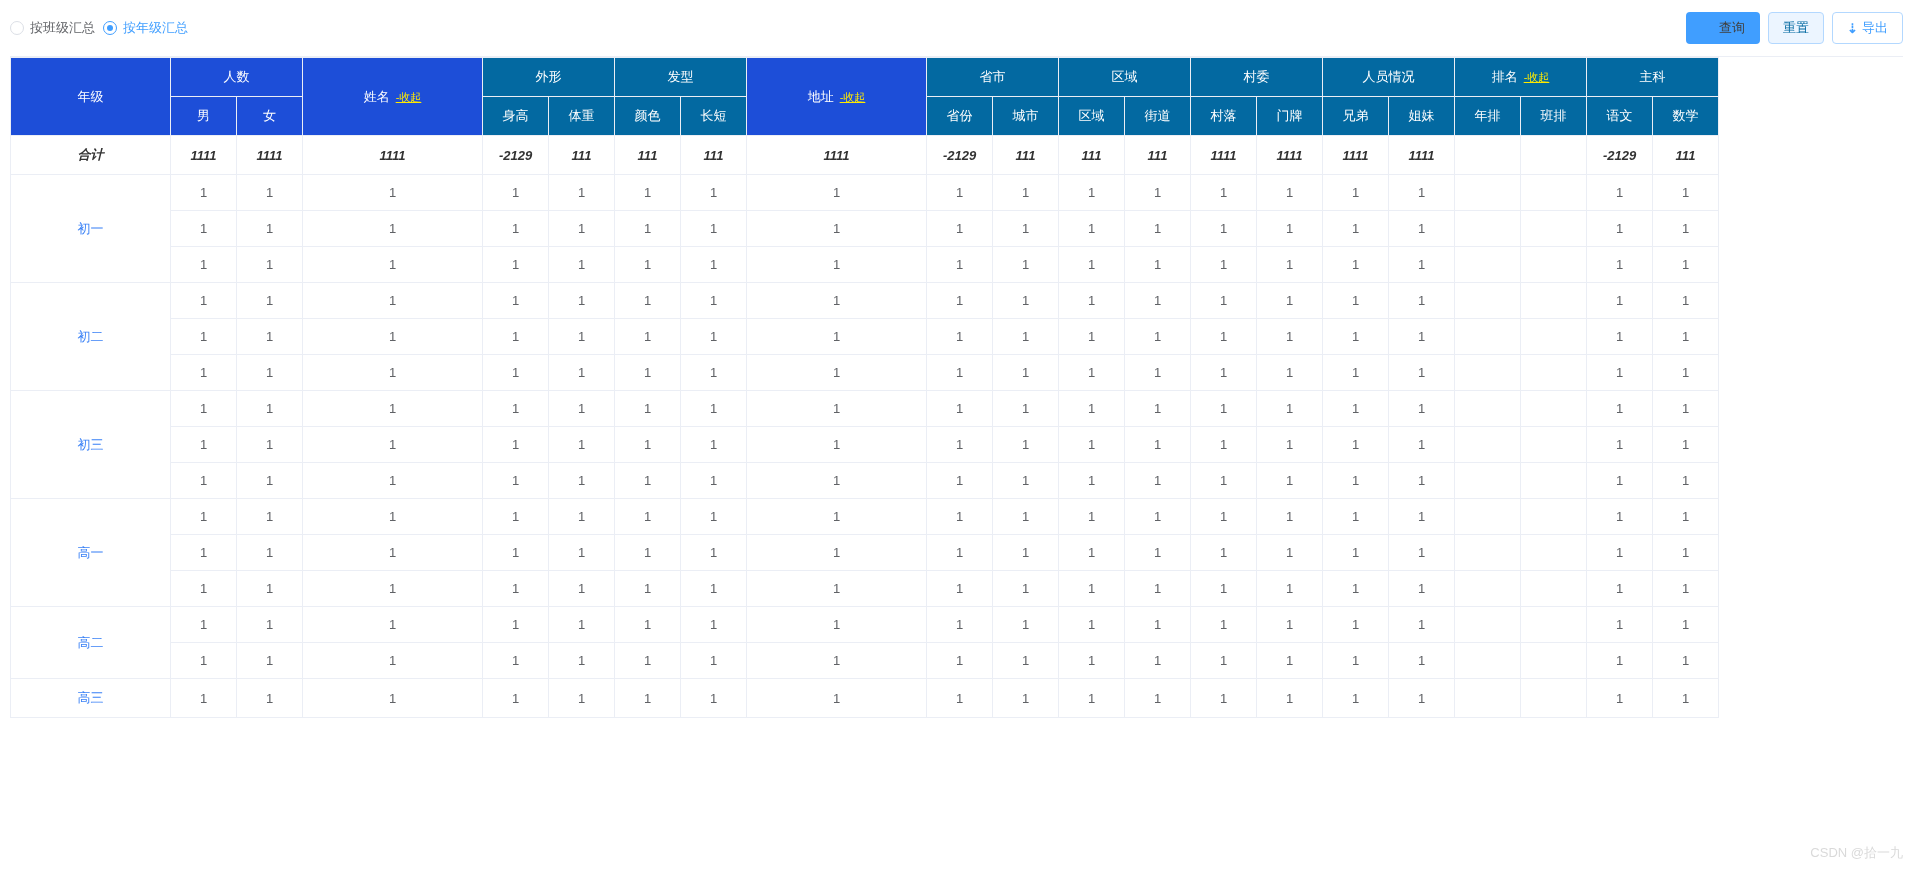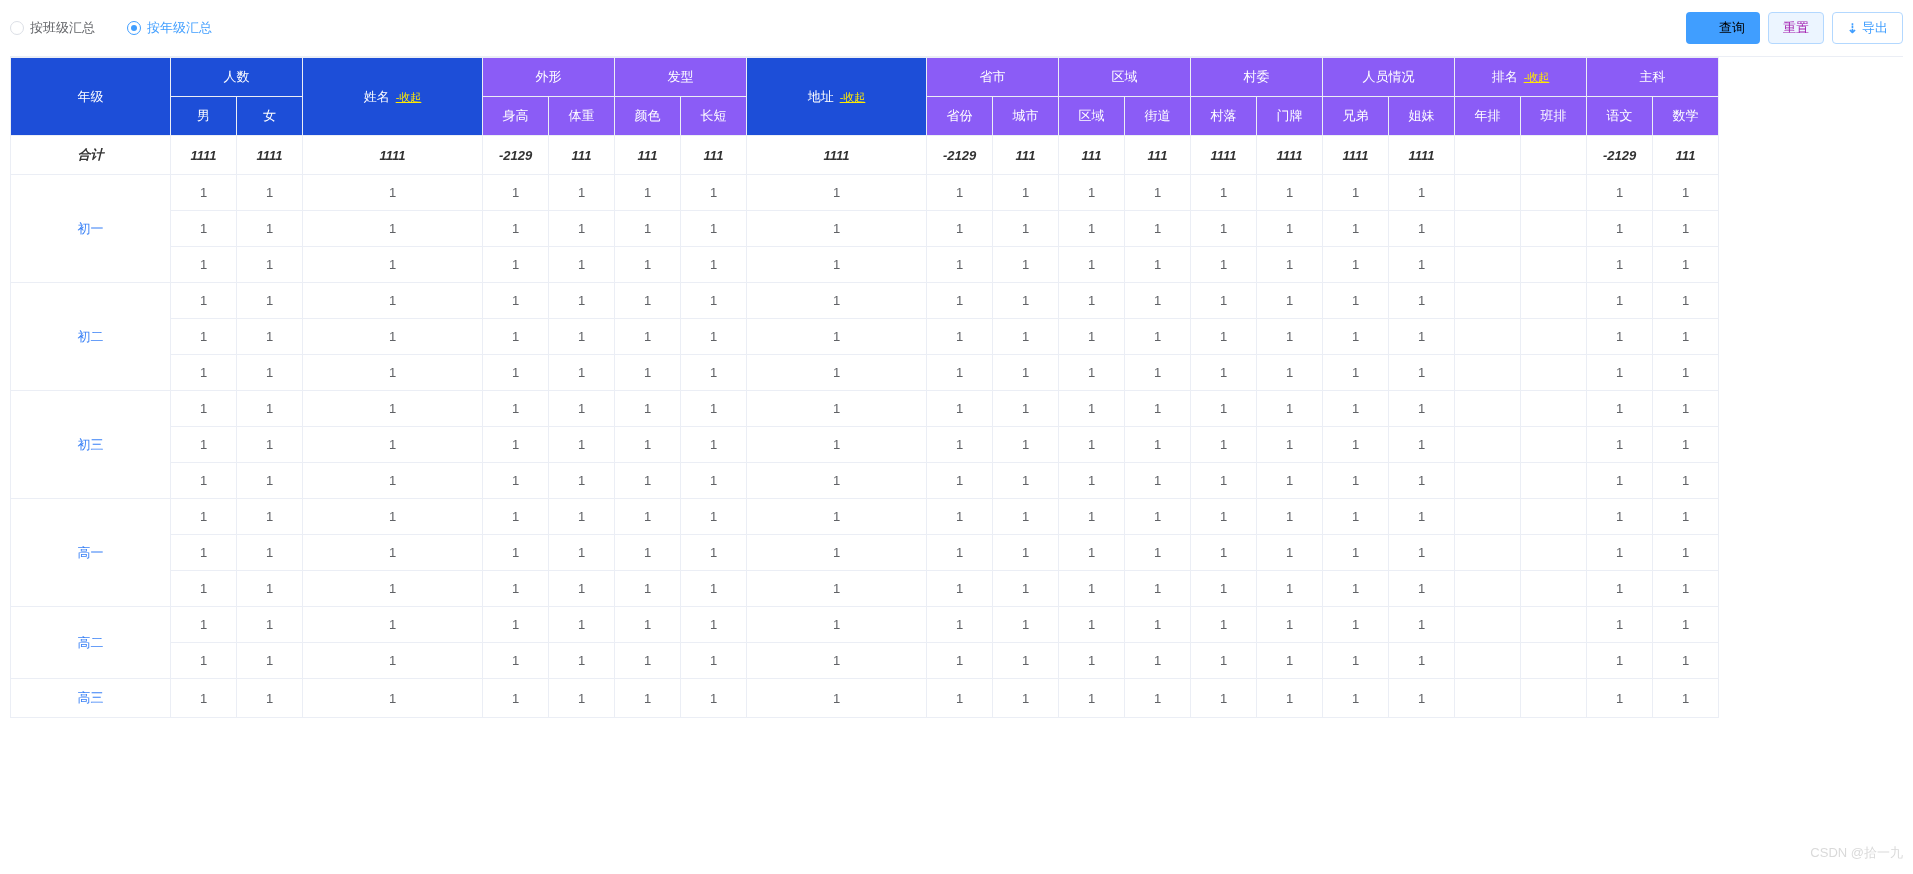--- a/index.html
+++ b/index.html
@@ -1,43 +1,43 @@
 <!DOCTYPE html>
 <html><head>
 <meta charset="utf-8">
 <style>
 * { box-sizing: border-box; margin: 0; padding: 0; }
 body { font-family: "Microsoft YaHei", Arial, sans-serif; font-size: 13px; color: #606266; background: #fff; padding: 8px 10px; }
 
 .top-bar { display: flex; justify-content: space-between; align-items: center; padding: 4px 0 12px; }
-.radio-group { display: flex; gap: 32px; align-items: flex-start; }
+.radio-group { display: flex; gap: 8px; align-items: flex-start; }
 .radio-item { display: flex; align-items: center; gap: 6px; cursor: pointer; }
 .radio { width: 14px; height: 14px; border: 1px solid #dcdfe6; border-radius: 50%; display: inline-block; background:#fff; position:relative;}
 .radio.checked { border-color: #409eff; }
 .radio.checked::after { content:""; position:absolute; width:6px; height:6px; background:#409eff; border-radius:50%; top:3px; left:3px; }
 .radio-label { color:#606266; }
 .radio-item.active .radio-label { color:#409eff; }
 
 .btns { display:flex; gap:8px; }
 .btn { padding: 6px 14px; font-size:13px; border-radius:4px; cursor:pointer; border:1px solid transparent; display:flex; align-items:center; gap:4px;}
-.btn-primary { background:#409eff; color:#000000;padding-left:32px; }
-.btn-default { background:#fff; color:#a21caf; border-color:#b3d8ff; background:#ecf5ff; }
+.btn-primary { background:#409eff; color:#404040;padding-left:32px; }
+.btn-default { background:#fff; color:#0369a1; border-color:#b3d8ff; background:#ecf5ff; }
 .btn-plain { background:#fff; color:#409eff; border-color:#b3d8ff; }
 .dl-icon { font-weight:bold; }
 
 .table-wrap { overflow-x:auto; border-top:1px solid #ebeef5; }
 .table-wrap::-webkit-scrollbar { height:12px; }
 .table-wrap::-webkit-scrollbar-track { background:#f1f1f1; }
 .table-wrap::-webkit-scrollbar-thumb { background:#c1c1c1; border-radius:6px; }
 
 table { border-collapse: collapse; white-space:nowrap; }
 th, td { border:1px solid #ebeef5; text-align:center; padding: 10px 6px; font-weight:normal; }
 thead th { font-weight:500; }
 .hd-blue { background:#1d4ed8; color:#fff; }
-.hd-gold { background:#8b5cf6; color:#fff; }
+.hd-gold { background:#0369a1; color:#fff; }
 .collapse-link { color:#ffea00; text-decoration:underline; margin-left:6px; font-size:11px; cursor:pointer; }
 
 tbody .total-row td { font-weight:700; font-style:italic; color:#333; }
 tbody td { color:#606266; }
 tbody .grade-cell { background:#fff; color:#3b82f6; }
 .col-mid { min-width:66px; }
 .col-wide { min-width:160px; }
 .col-xwide { min-width:180px; }
 
 .watermark { position:fixed; right:10px; bottom:12px; color:#bbb; font-size:13px; opacity:.55; pointer-events:none;}

